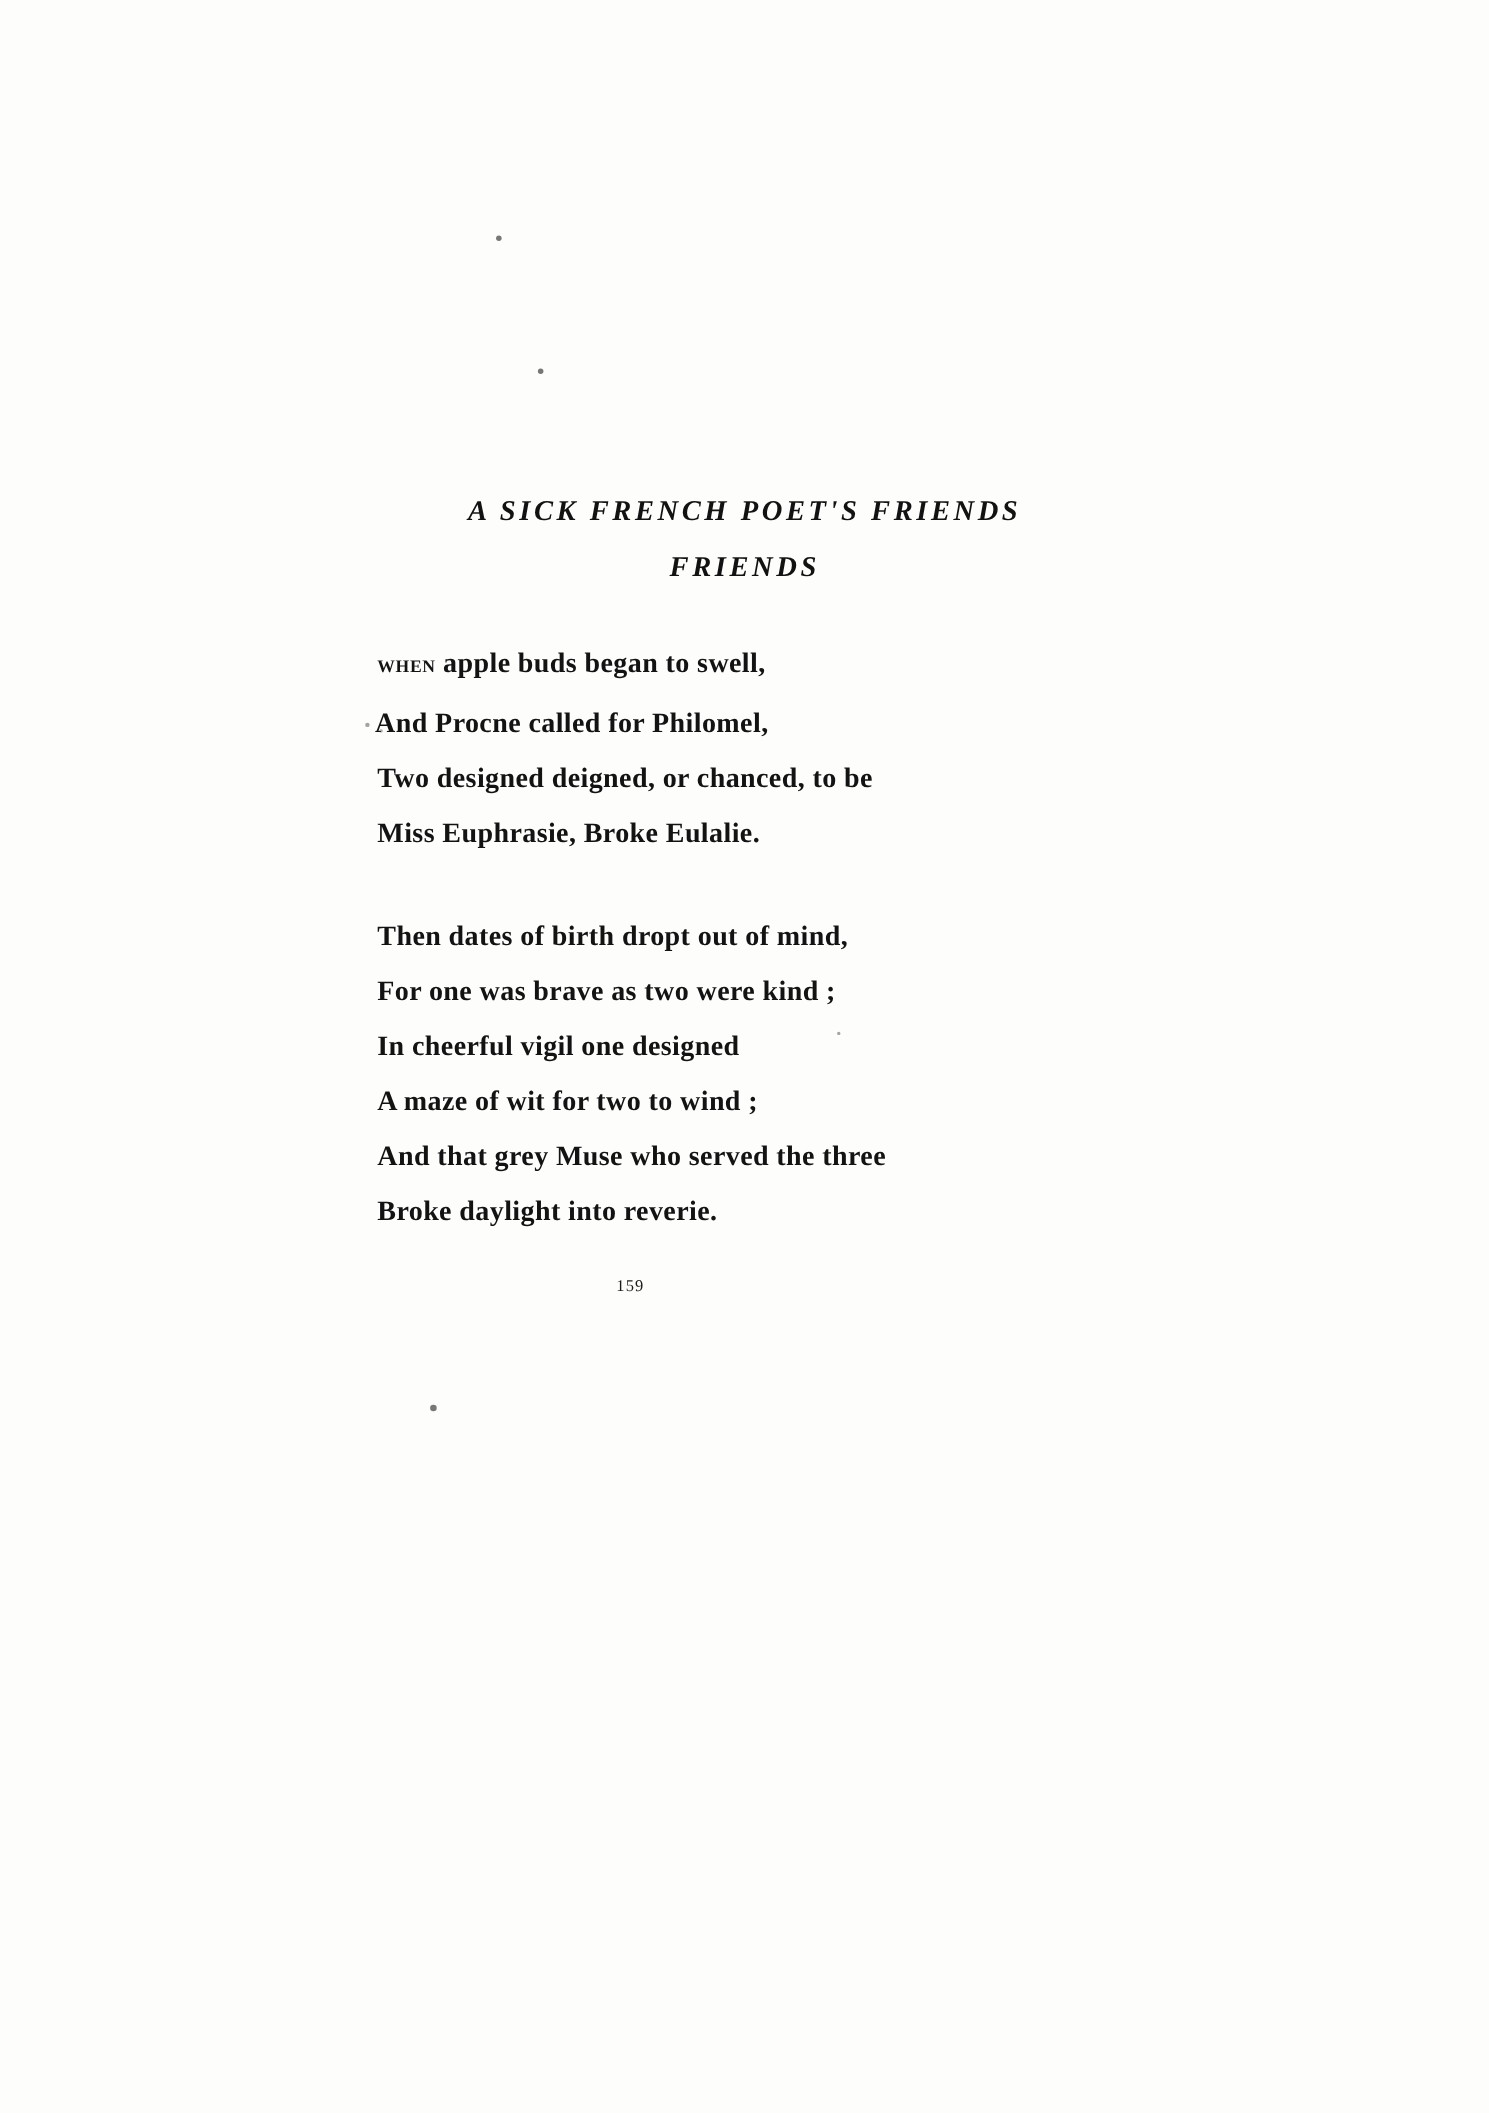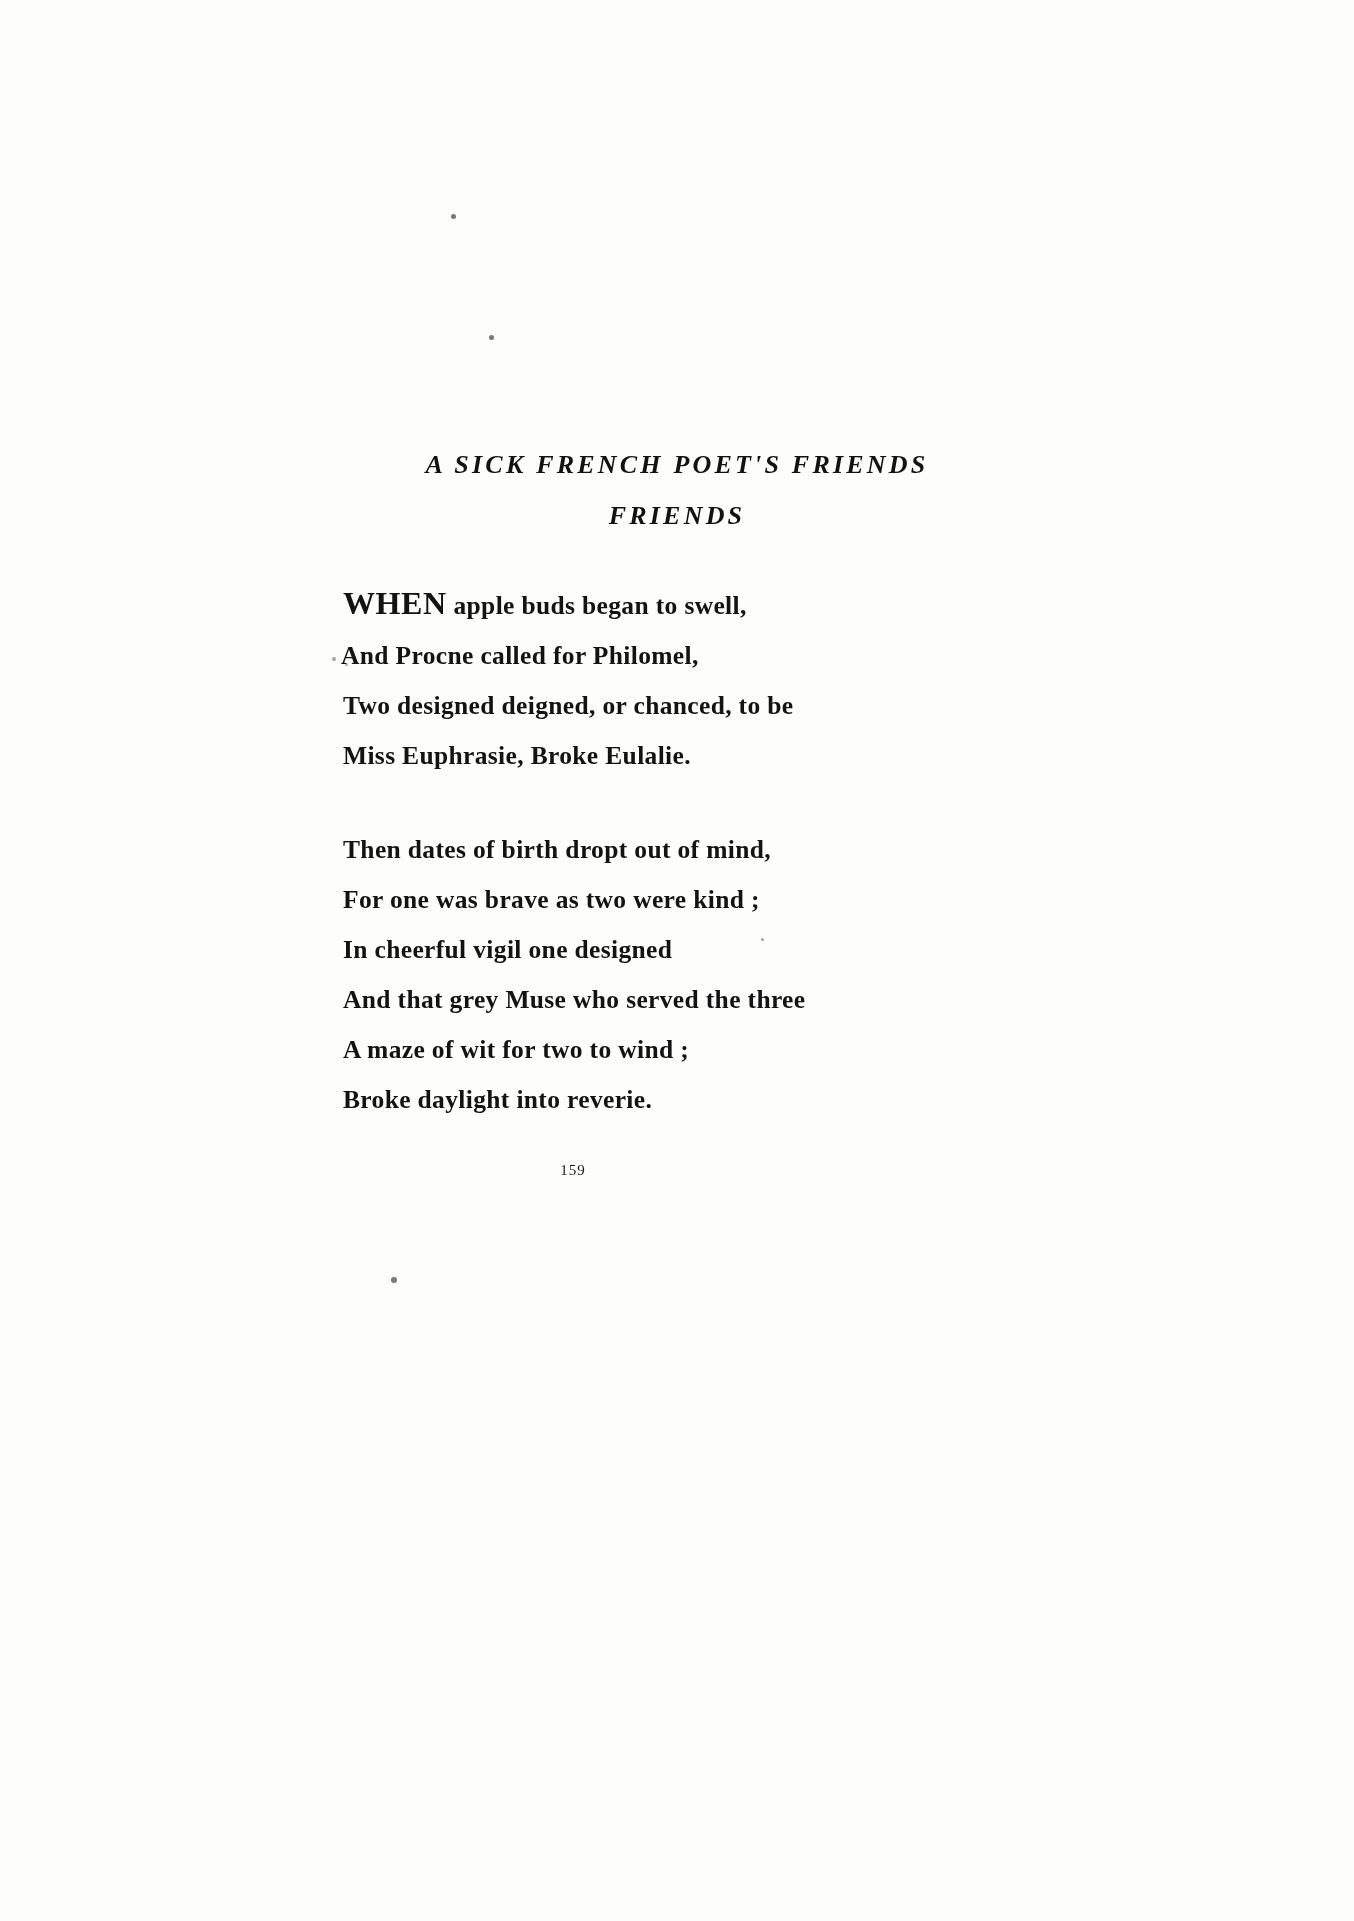--- a/index.html
+++ b/index.html
@@ -67,21 +67,21 @@
     font-family: "Liberation Serif", serif;
     font-size: 25.5px;
     font-weight: 600;
     line-height: 50px;
     letter-spacing: .35px;
     color: #131313;
     white-space: pre;
   }
   .line .dropcaps {
     font-variant: small-caps;
-    font-size: 32px;
+    font-size: 16px;
     letter-spacing: .6px;
   }
   .line.indent-neg { margin-left: -2px; }
 
   .folio {
     position: absolute;
     left: 343px;
     width: 460px;
     top: 1162px;
     text-align: center;
@@ -115,22 +115,22 @@
       <div class="line"><span class="dropcaps">WHEN</span><span> apple buds began to swell,</span></div>
       <div class="line indent-neg"><span>And Procne called for Philomel,</span></div>
       <div class="line"><span>Two designed deigned, or chanced, to be</span></div>
       <div class="line"><span>Miss Euphrasie, Broke Eulalie.</span></div>
     </div>
 
     <div class="stanza">
       <div class="line"><span>Then dates of birth dropt out of mind,</span></div>
       <div class="line"><span>For one was brave as two were kind ;</span></div>
       <div class="line"><span>In cheerful vigil one designed</span></div>
+      <div class="line"><span>A maze of wit for two to wind ;</span></div>
       <div class="line"><span>And that grey Muse who served the three</span></div>
-      <div class="line"><span>A maze of wit for two to wind ;</span></div>
       <div class="line"><span>Broke daylight into reverie.</span></div>
     </div>
 
   </div>
 
   <div class="folio">159</div>
 
 </div>
 
 </body></html>

